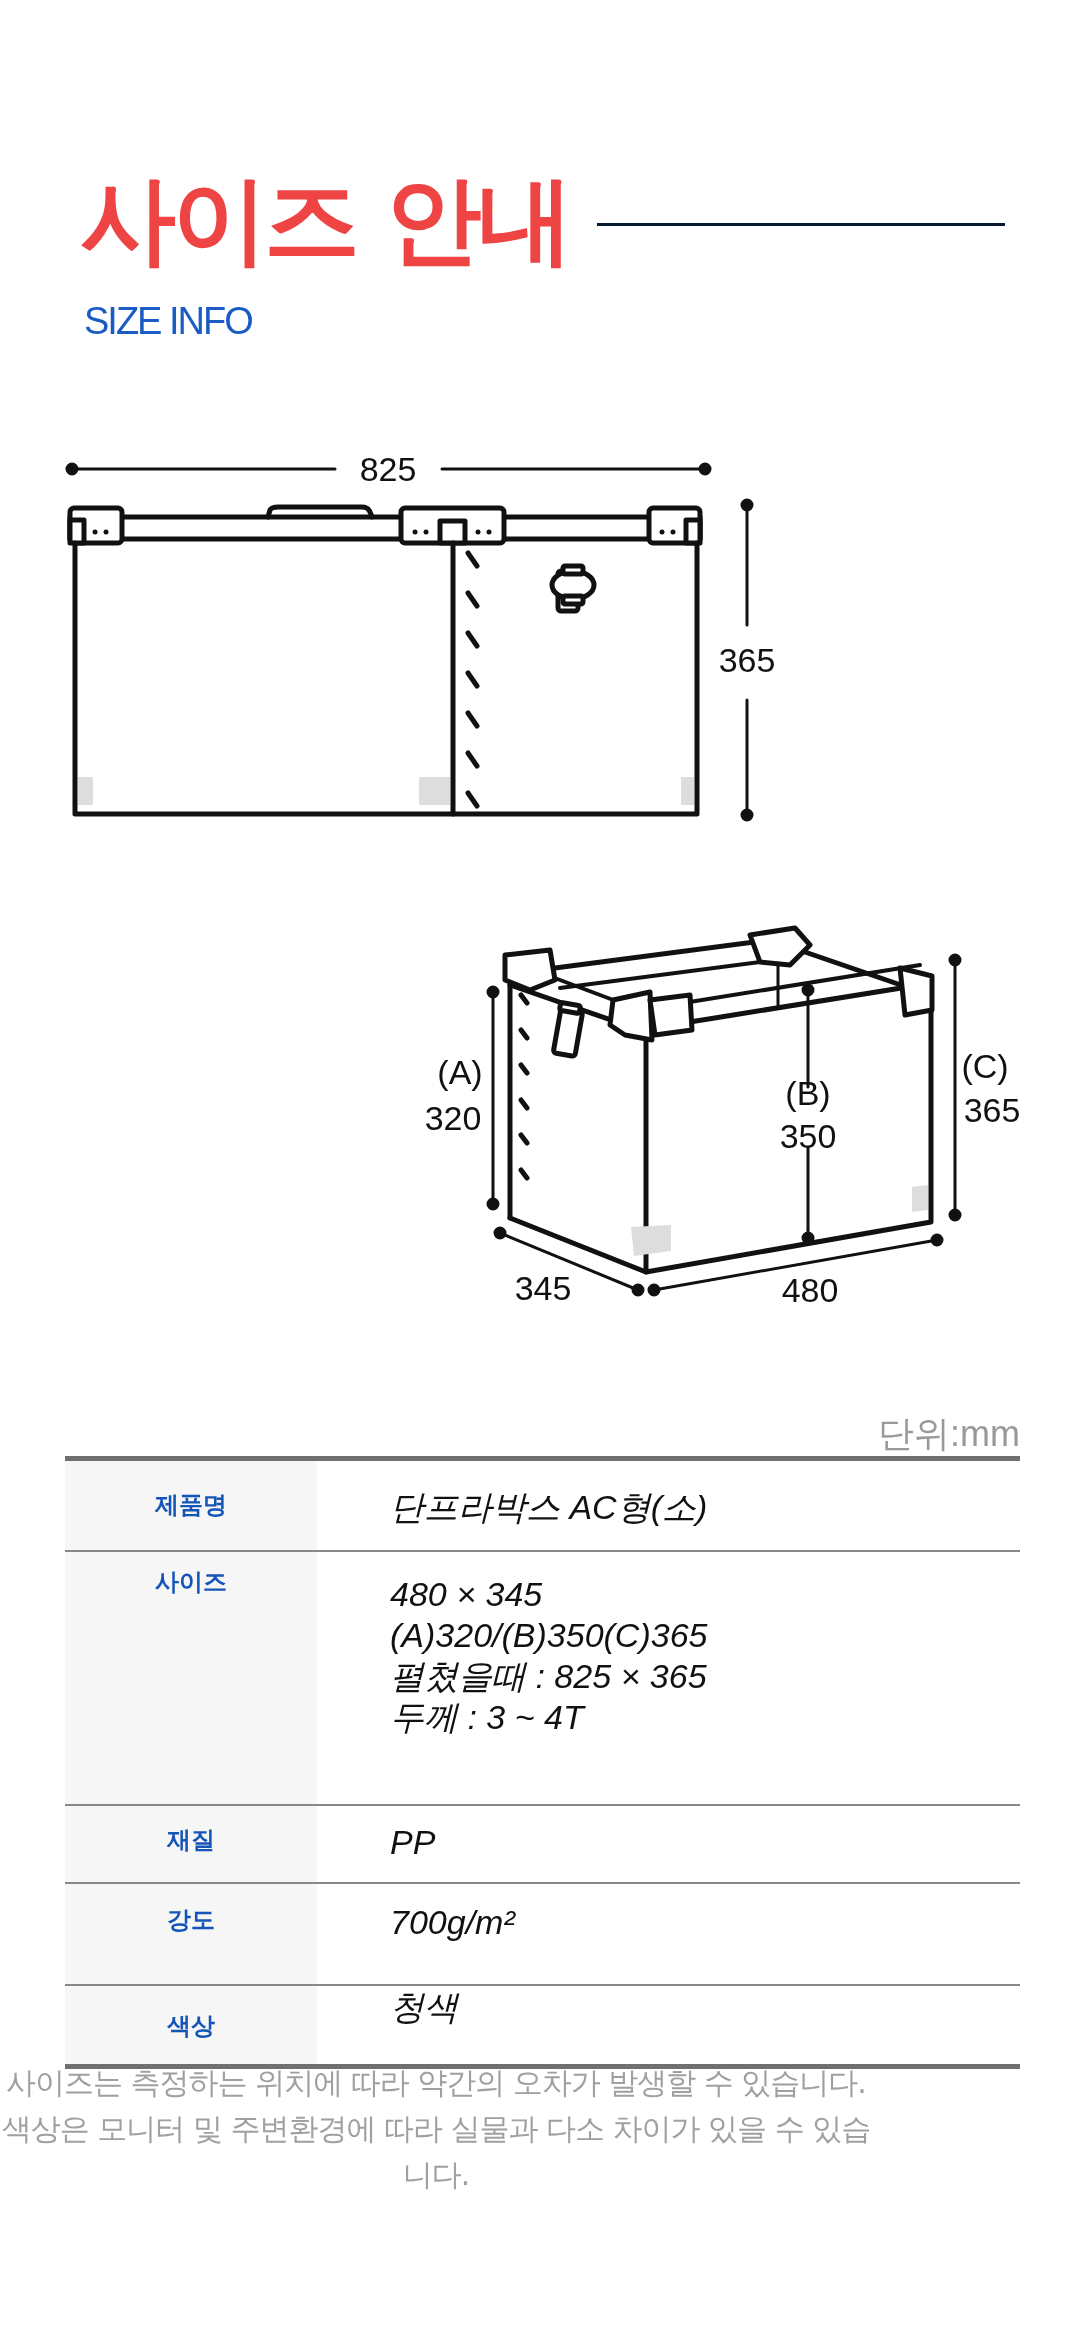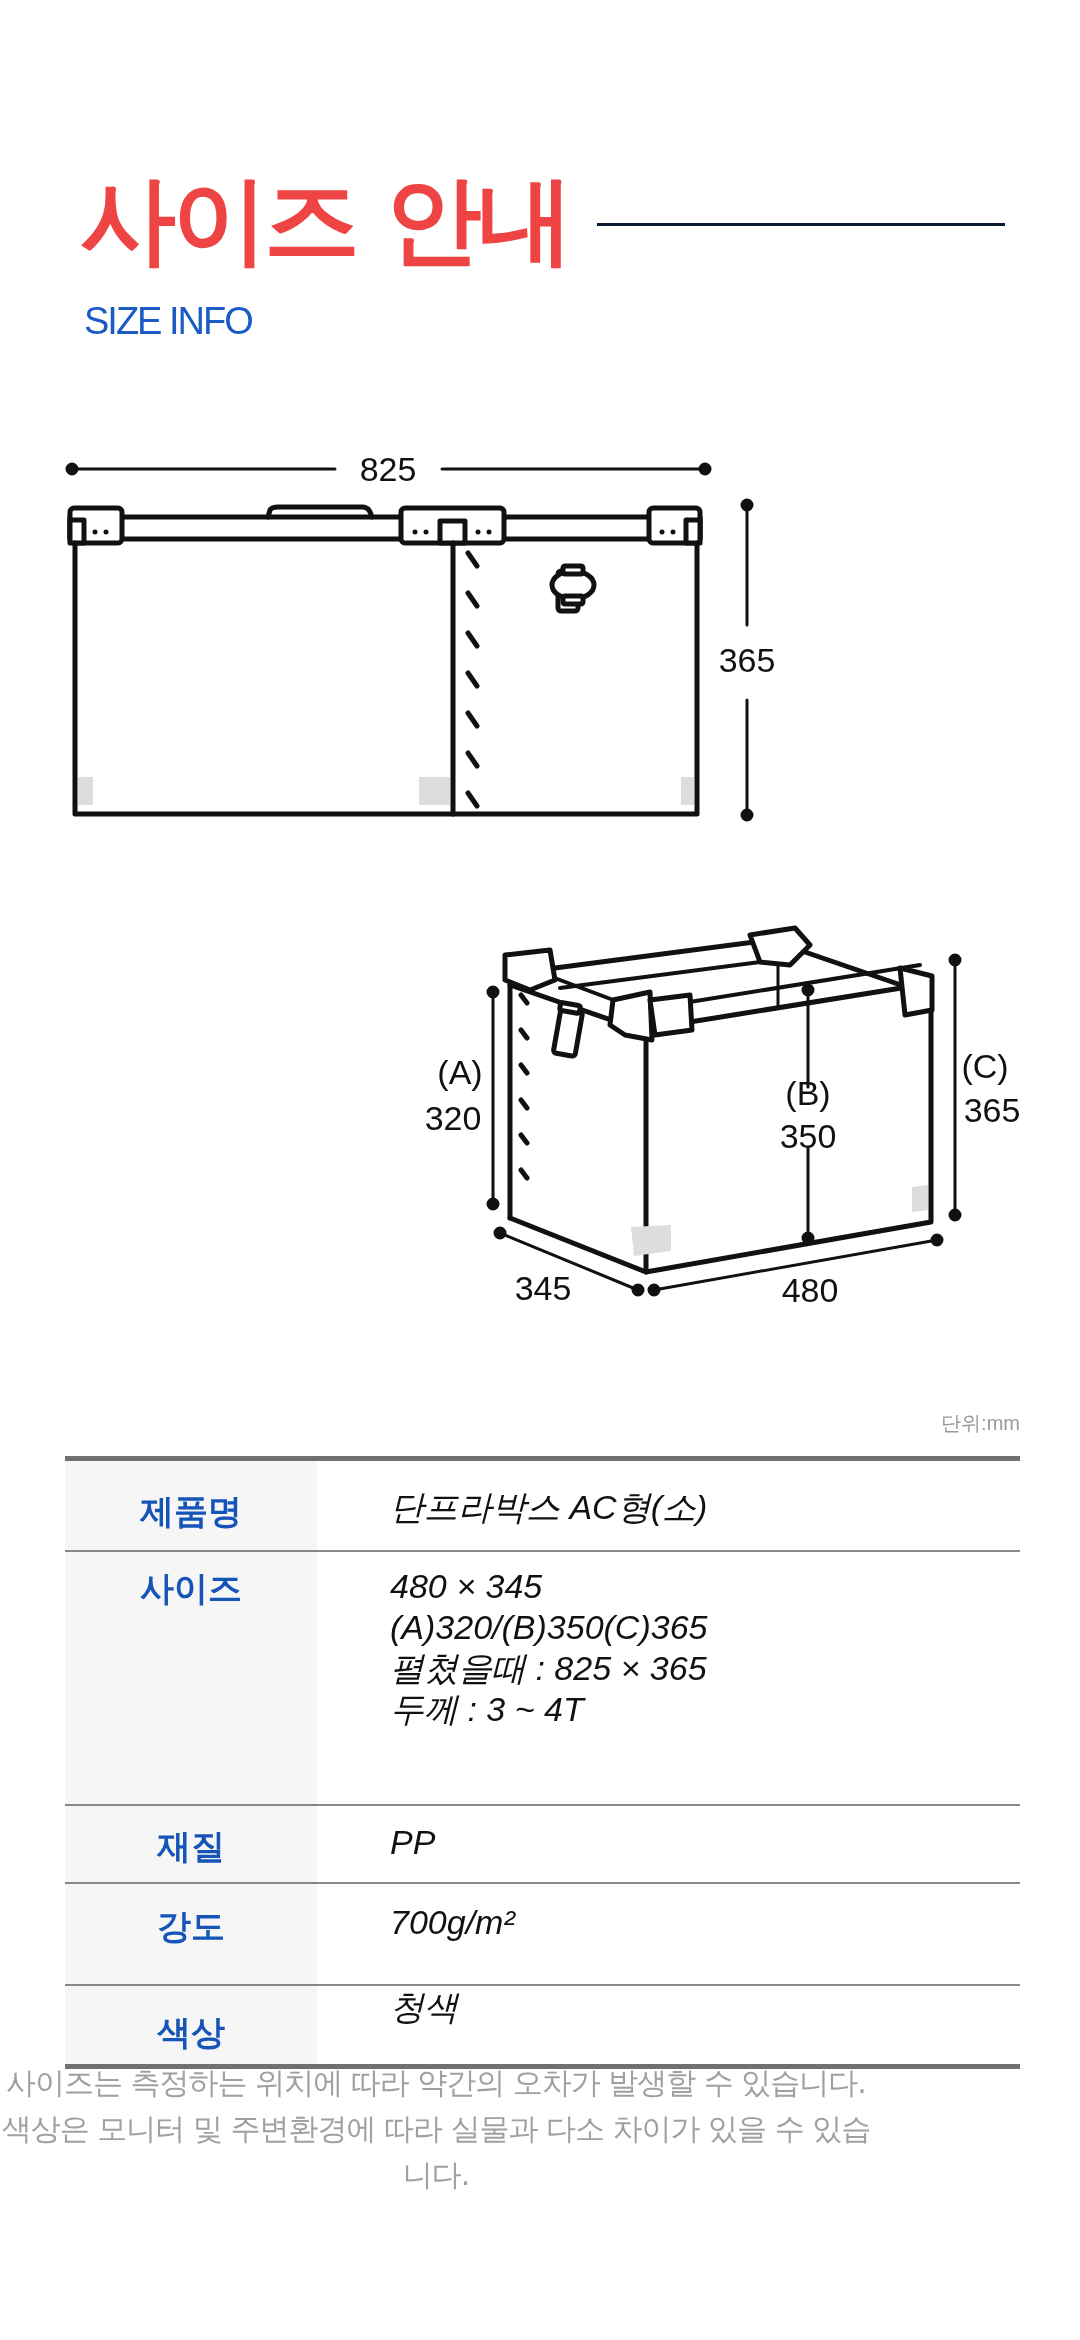--- a/index.html
+++ b/index.html
@@ -2,25 +2,25 @@
 <html><head>
 <meta charset="utf-8">
 <style>
   html,body{margin:0;padding:0;background:#fff;}
   body{width:1080px;height:2340px;position:relative;overflow:hidden;font-family:"DejaVu Sans","Liberation Sans",sans-serif;color:#111;}
   .title{position:absolute;left:80px;top:168px;font-size:96px;font-weight:bold;color:#ef4444;letter-spacing:-4px;line-height:1.1;}
   .title-line{position:absolute;left:597px;top:223px;width:408px;height:3px;background:#0b1a33;}
   .subtitle{position:absolute;left:84px;top:300px;font-size:38px;color:#1a5bc4;letter-spacing:-2px;font-family:"Liberation Sans",sans-serif;}
   svg text{font-family:"Liberation Sans",sans-serif;}
   .diagram{position:absolute;left:0;top:0;}
-  .unit{position:absolute;right:60px;top:1410px;font-size:20px;color:#999;font-family:"Liberation Sans",sans-serif;}
+  .unit{position:absolute;right:60px;top:1410px;font-size:36px;color:#999;font-family:"Liberation Sans",sans-serif;}
   table.spec{position:absolute;left:65px;top:1456px;width:955px;border-collapse:collapse;border-top:5px solid #707070;border-bottom:5px solid #707070;font-family:"Liberation Sans",sans-serif;}
   table.spec td{border-bottom:2px solid #888;vertical-align:top;}
   table.spec tr:last-child td{border-bottom:none;}
-  td.lbl{width:250px;background:#f6f6f6;color:#1655b8;font-weight:bold;font-size:34px;text-align:center;font-family:Liberation Sans, sans-serif;}
+  td.lbl{width:250px;background:#f6f6f6;color:#1655b8;font-weight:bold;font-size:24px;text-align:center;font-family:Liberation Sans, sans-serif;}
   td.val{font-size:34px;color:#111;padding-left:73px;line-height:41px;font-style:italic;}
   .notes{position:absolute;left:0;top:2060px;width:872px;text-align:center;color:#a0a0a0;font-size:30px;line-height:46px;font-family:"DejaVu Sans",sans-serif;letter-spacing:-1px;}
 </style>
 </head>
 <body>
 
 <div class="title">사이즈 안내</div>
 <div class="title-line"></div>
 <div class="subtitle">SIZE INFO</div>
 
@@ -149,21 +149,21 @@
 <div class="unit">단위:mm</div>
 
 <table class="spec">
   <tbody>
       <tr style="height:92px">
     <td class="lbl" style="padding-top:28px">제품명</td>
     <td class="val" style="padding-top:26px">단프라박스 AC형(소)</td>
   </tr>
   <tr style="height:254px">
     <td class="lbl" style="padding-top:14px">사이즈</td>
-    <td class="val" style="padding-top:14px">
+    <td class="val" style="padding-top:22px">
       <div>480 × 345</div>
       <div>(A)320/(B)350(C)365</div>
       <div>펼쳤을때 : 825 × 365</div>
       <div>두께 : 3 ~ 4T</div>
     </td>
   </tr>
   <tr style="height:78px">
     <td class="lbl" style="padding-top:18px">재질</td>
     <td class="val" style="padding-top:16px">PP</td>
   </tr>

